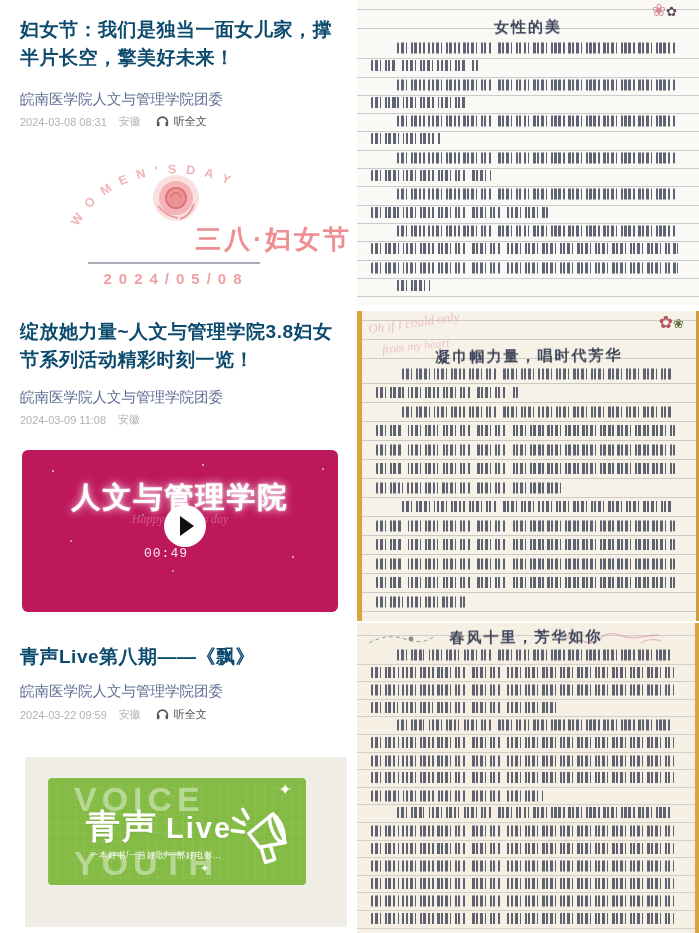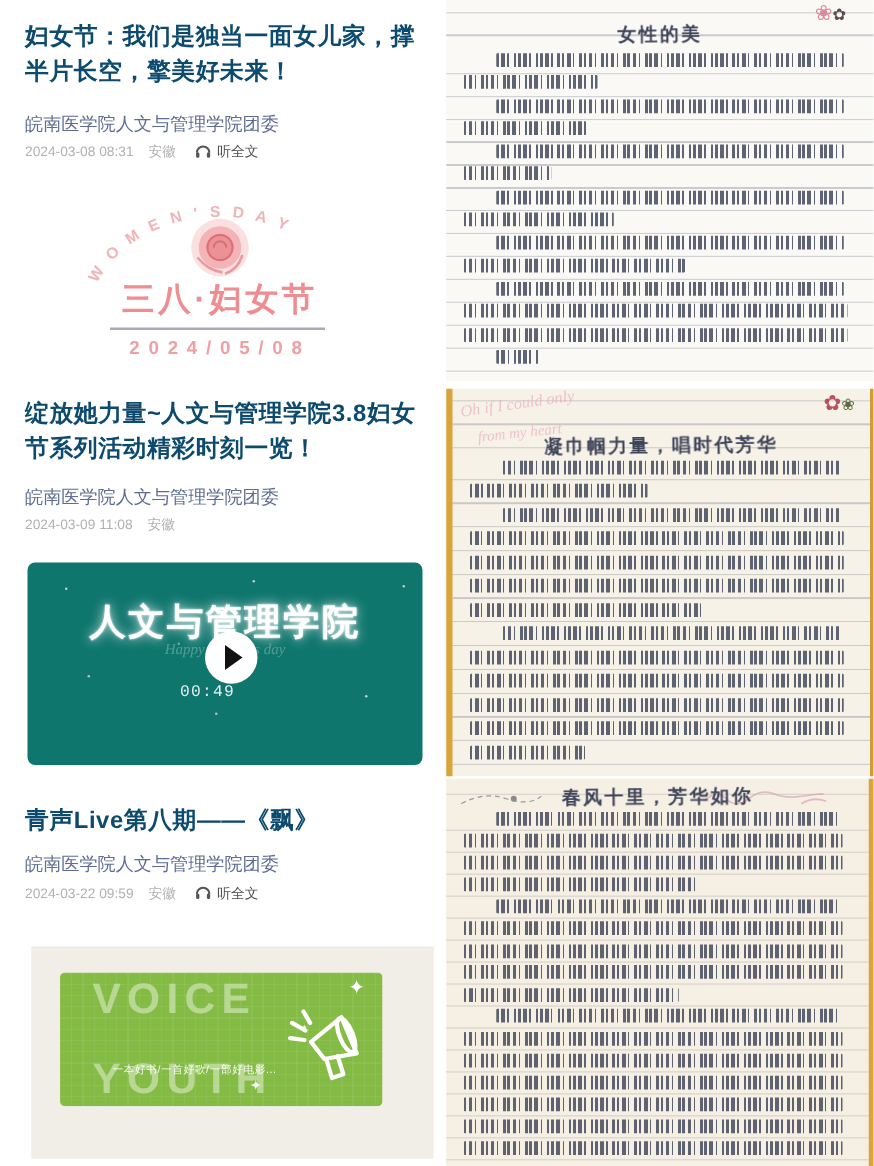--- a/index.html
+++ b/index.html
@@ -8,27 +8,27 @@
   
   .a-title{position:absolute;left:20px;width:320px;font-size:19px;font-weight:700;color:#0c4a6e;
            line-height:28px;letter-spacing:.5px;}
   .a-source{position:absolute;left:20px;font-size:14.5px;color:#5d6c93;}
   .a-meta{position:absolute;left:20px;font-size:11px;color:#b1b1b1;display:flex;align-items:center;gap:6px;}
   .a-meta .dt{margin-right:6px;}
   .listen{display:flex;align-items:center;gap:4px;color:#4f4f4f;margin-left:8px;}
   
   .rose-card{position:absolute;left:0;top:146px;width:352px;height:158px;background:#fff;}
   .arch{position:absolute;left:46px;top:2px;}
-  .rose-cn{position:absolute;left:0;top:76px;width:100%;text-align:center;font-size:26px;font-weight:700;
+  .rose-cn{position:absolute;left:0;top:76px;width:100%;text-align:right;font-size:26px;font-weight:700;
            color:#ee8d92;letter-spacing:3px;}
   .rose-div{position:absolute;left:88px;top:116px;width:172px;height:2px;background:#a7abb5;}
   .rose-date{position:absolute;left:0;top:124px;width:100%;text-align:center;font-size:15px;color:#efa0a4;
              letter-spacing:7px;font-weight:600;}
   
-  .video{position:absolute;left:22px;top:450px;width:316px;height:162px;background:#0f766e;border-radius:6px;
+  .video{position:absolute;left:22px;top:450px;width:316px;height:162px;background:#be185d;border-radius:6px;
          overflow:hidden;}
   .v-line{position:absolute;width:100%;text-align:center;color:#fff;font-family:"Liberation Serif",serif;
           font-weight:700;text-shadow:0 0 9px rgba(255,255,255,.95),0 0 2px #fff;letter-spacing:2px;}
   .v-wm{position:absolute;width:100%;text-align:center;top:62px;color:rgba(255,255,255,.28);
         font-family:"Liberation Serif",serif;font-style:italic;font-size:12px;}
   .v-dur{position:absolute;left:0;right:28px;text-align:center;top:96px;color:rgba(255,255,255,.9);
          font-size:13px;letter-spacing:1px;font-family:Liberation Mono, monospace;}
   .play{position:absolute;left:142px;top:55px;width:42px;height:42px;border-radius:50%;background:#ffffff;}
   .play:after{content:"";position:absolute;left:16px;top:11px;border-left:14px solid #111;
               border-top:10px solid transparent;border-bottom:10px solid transparent;}
@@ -151,20 +151,23 @@
           <rect x="16.8" y="12.5" width="4.2" height="7" rx="2" fill="#555"></rect>
         </svg>
         <span>听全文</span>
       </span>
     </div>
 
     <div class="cream"></div>
     <div class="banner">
       <div class="b-word b-youth">YOUTH</div>
       <div class="b-word b-voice">VOICE</div>
+      <div class="b-title">
+        <span>青声</span><span class="en">Live</span>
+      </div>
       <div class="b-sub">一本好书/一首好歌/一部好电影...</div>
       <svg width="78" height="76" viewBox="0 0 100 100" style="position:absolute;right:6px;top:16px;">
         <g fill="none" stroke="#fff" stroke-width="4.5" stroke-linejoin="round" stroke-linecap="round">
           <path d="M34 52 L66 26 L82 64 L48 70 Z"></path>
           <ellipse cx="71" cy="45" rx="7" ry="19" transform="rotate(-22 71 45)"></ellipse>
           <path d="M50 70 L56 90 L68 86 L62 67"></path>
           <path d="M26 20 L33 32 M14 32 L28 40 M12 48 L27 50"></path>
         </g>
       </svg>
       <span class="b-star" style="right:14px;top:2px;font-size:16px">✦</span>

